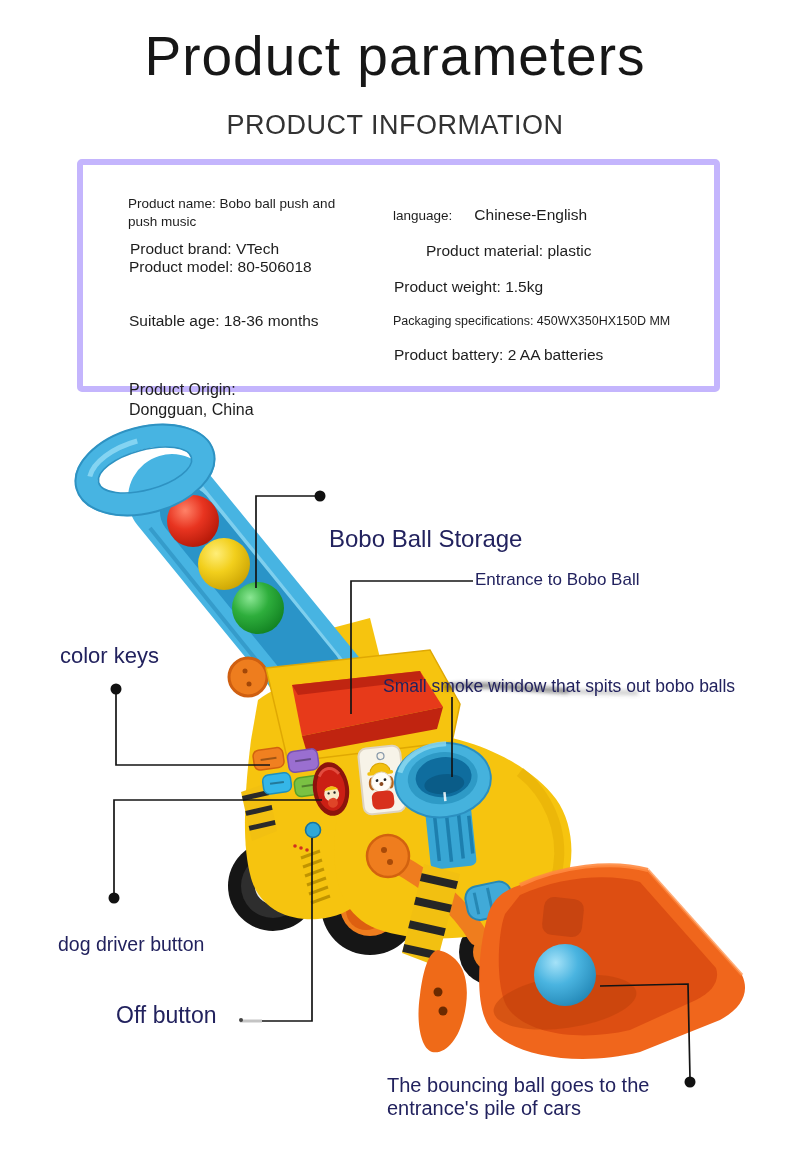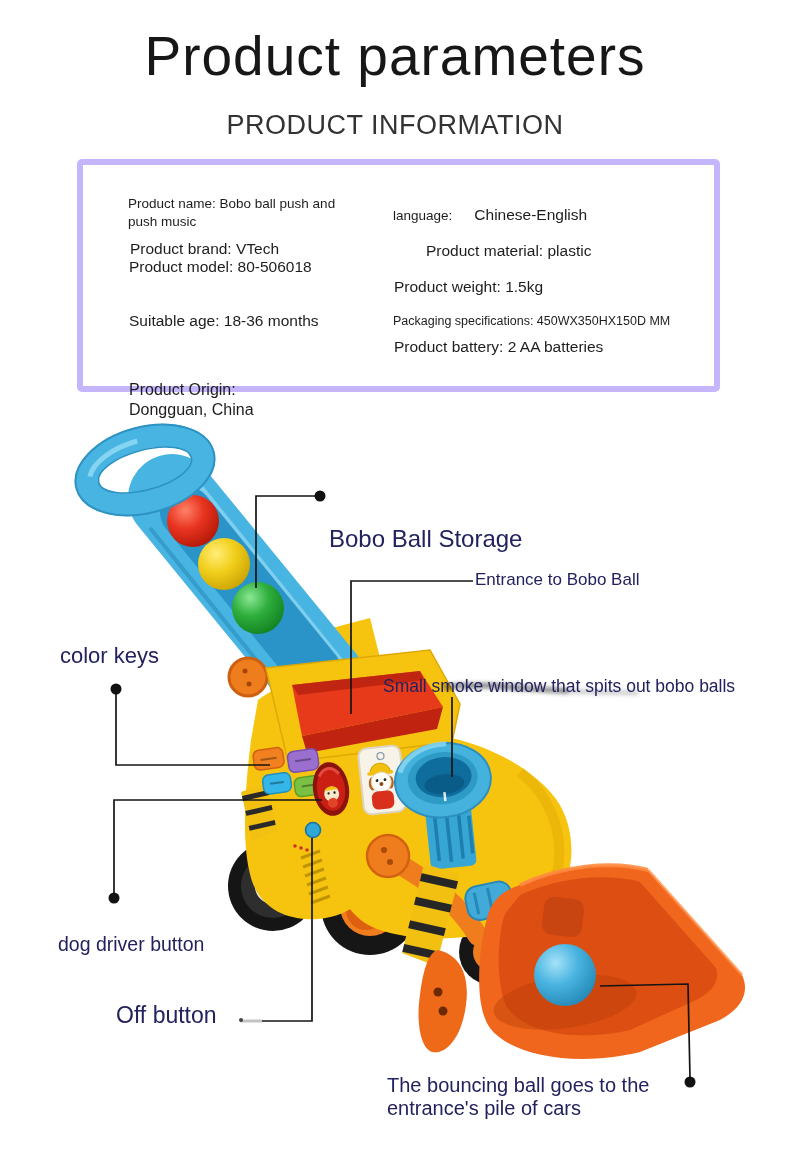--- a/index.html
+++ b/index.html
@@ -17,21 +17,21 @@
   .ib-l0{top:30px;left:45px;width:222px;font-size:13.5px;}
   .ib-l1{top:74px;left:47px;font-size:15.5px;}
   .ib-l2{top:92px;left:46px;font-size:15.5px;}
   .ib-l3{top:146px;left:46px;font-size:15.5px;}
   .ib-l4{top:175px;left:46px;width:148px;font-size:16px;line-height:1.25;margin-top:40px;}
   .ib-r0{top:40px;left:310px;font-size:13.5px;}
   .ib-r0 .val{font-size:15.5px;margin-left:22px;}
   .ib-r1{top:76px;left:311px;font-size:15.5px;margin-left:32px;}
   .ib-r2{top:112px;left:311px;font-size:15.5px;}
   .ib-r3{top:148px;left:310px;font-size:12.5px;}
-  .ib-r4{top:172px;left:311px;font-size:15.5px;}
+  .ib-r4{top:180px;left:311px;font-size:15.5px;}
   
   .callout{position:absolute;color:#22225e;white-space:nowrap;line-height:1.15;}
   .co-storage{left:329px;top:489px;font-size:24px;margin-top:36px;}
   .co-entrance{left:475px;top:570px;font-size:17px;}
   .co-smoke{left:383px;top:676px;font-size:17.5px;}
   .co-colorkeys{left:60px;top:643px;font-size:22px;}
   .co-dogdriver{left:58px;top:933px;font-size:19.5px;}
   .co-off{left:116px;top:1002px;font-size:23px;}
   .co-bouncing{left:387px;top:1074px;font-size:20px;width:310px;white-space:normal;}
   

